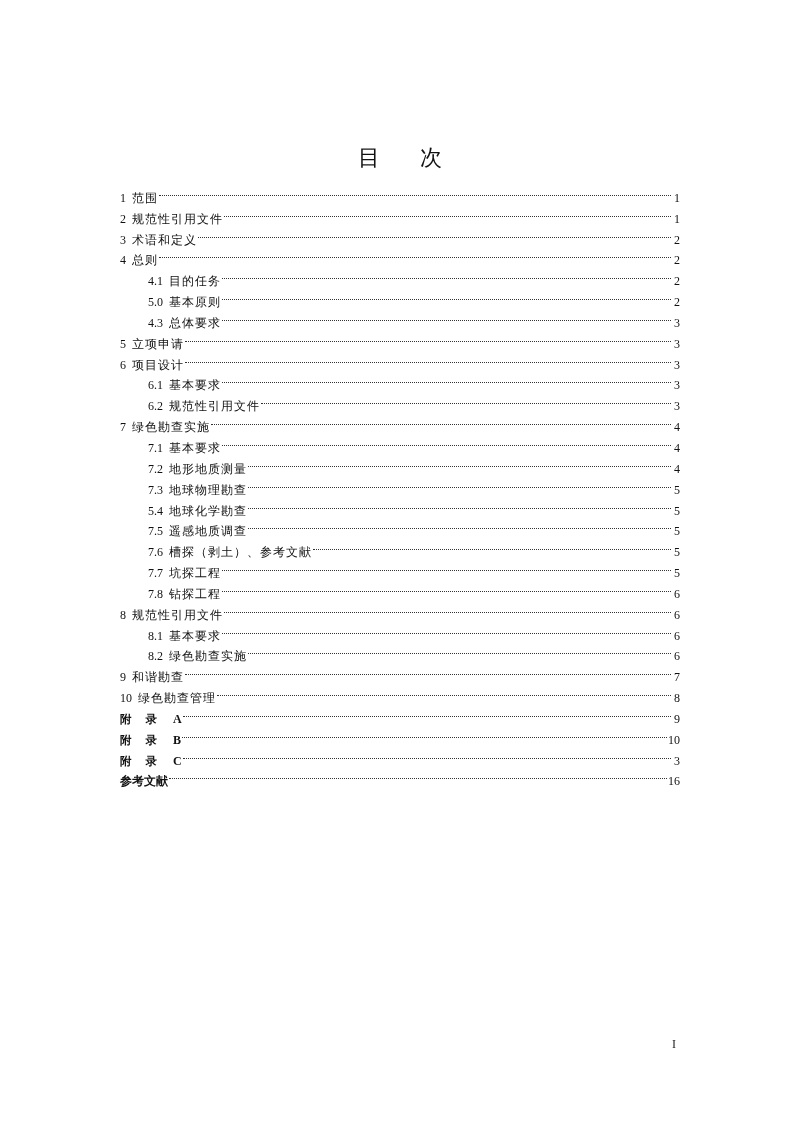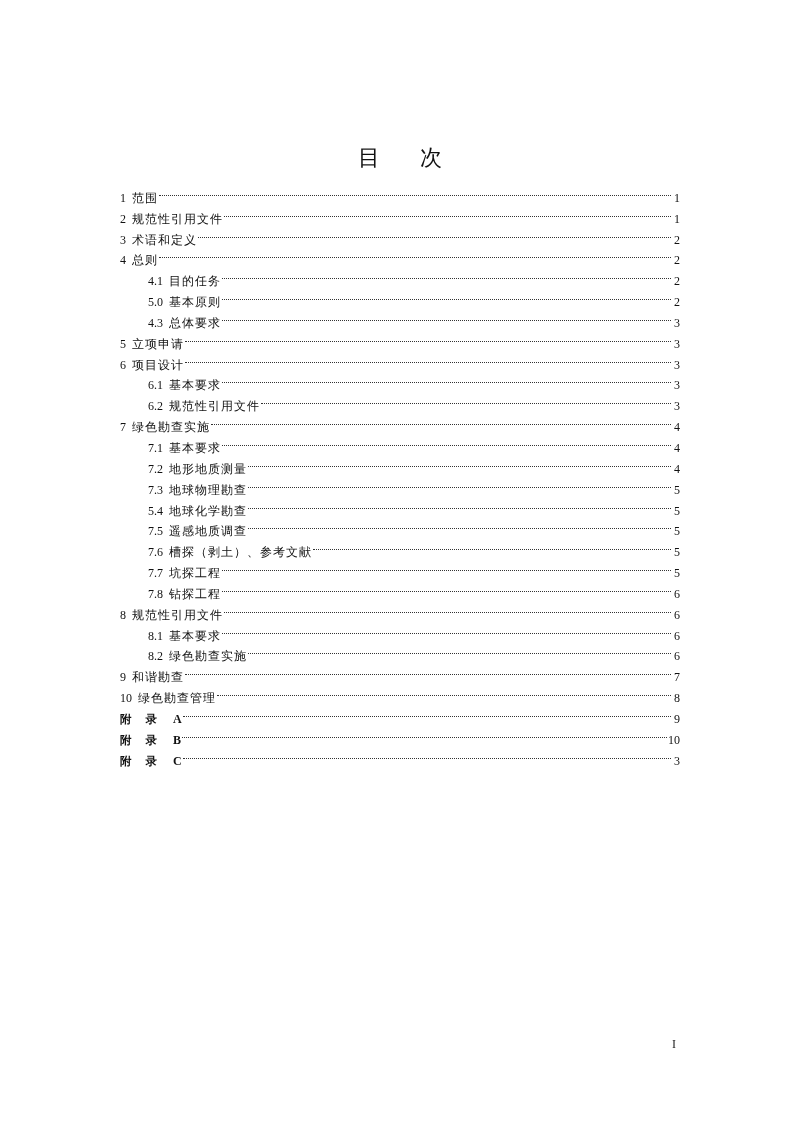--- a/index.html
+++ b/index.html
@@ -372,16 +372,23 @@
         <span class="app-word">附</span>
         <span class="app-gap"></span>
         <span class="app-word">录</span>
         <span class="app-gap"></span>
         <span class="app-letter">C</span>
       </span>
     <span class="toc-leader"></span>
     <span class="toc-page">3</span>
   </div>
 
+  <div class="toc-row bold-entry">
+    <span class="toc-label">
+        <span class="toc-text">参考文献</span>
+      </span>
+    <span class="toc-leader"></span>
+    <span class="toc-page">16</span>
+  </div>
 
 </div>
 
 <div class="page-footer-num">I</div>
 
 </body></html>

